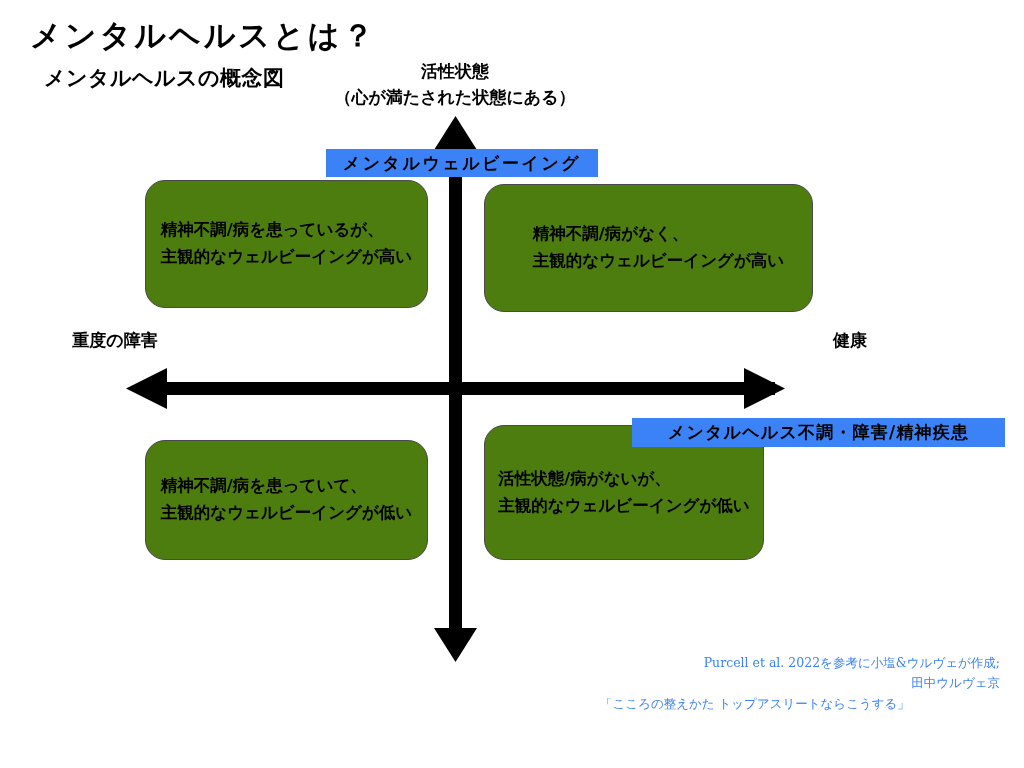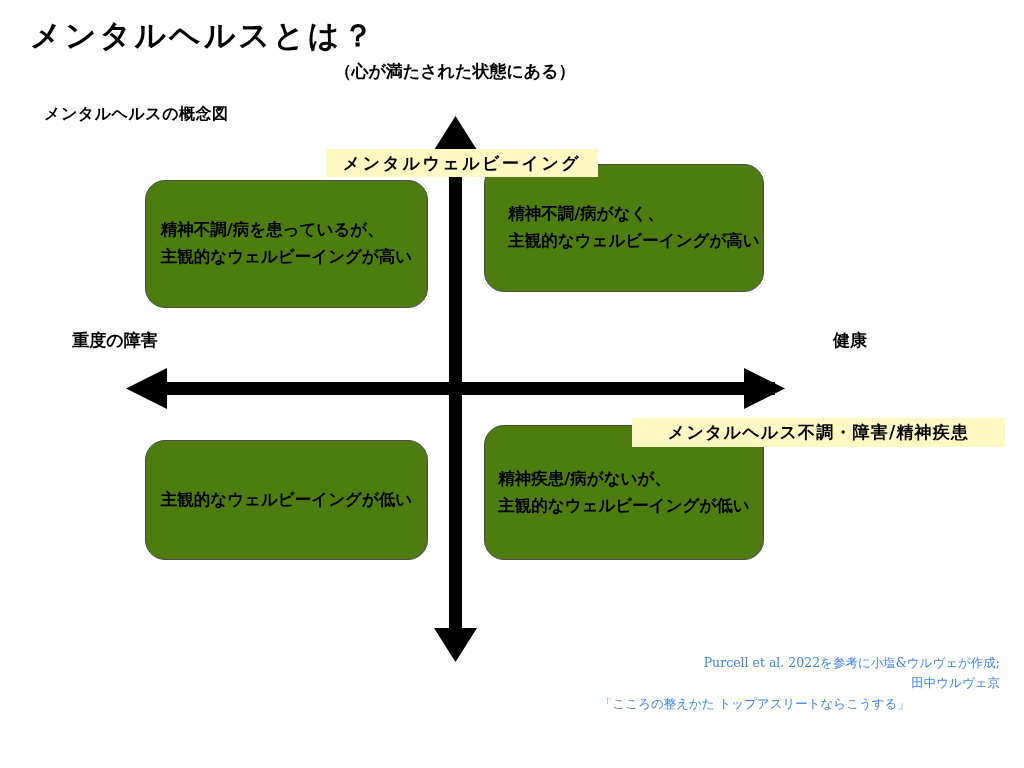--- a/index.html
+++ b/index.html
@@ -32,25 +32,24 @@
     font-size: 31px;
     font-weight: 700;
     letter-spacing: 3px;
     line-height: 1.1;
     white-space: nowrap;
   }
   .subtitle {
     position: absolute;
     left: 44px;
     top: 64px;
-    font-size: 16px;
+    font-size: 21px;
     font-weight: 700;
     letter-spacing: 0.5px;
     white-space: nowrap;
-    margin-top: 40px;
   }
 
   
   .axis-label {
     position: absolute;
     text-align: center;
     font-size: 17px;
     font-weight: 700;
     line-height: 1.55;
     white-space: nowrap;
@@ -105,28 +104,28 @@
   .quad-text {
     font-size: 16.5px;
     font-weight: 700;
     line-height: 1.62;
     white-space: nowrap;
   }
   .quad-text .l1 { display: block; }
   .quad-text .l2 { display: block; }
 
   #quad-top-left     { left: 145px; top: 180px; width: 283px; height: 128px; }
-  #quad-top-right    { left: 484px; top: 164px; width: 280px; height: 128px; padding-left: 20px; }
+  #quad-top-right    { left: 484px; top: 184px; width: 329px; height: 128px; padding-left: 20px; }
   #quad-bottom-left  { left: 145px; top: 440px; width: 283px; height: 120px; }
   #quad-bottom-right { left: 484px; top: 425px; width: 280px; height: 135px; }
 
   
   .highlight-band {
     position: absolute;
-    background: #fef9c3;
+    background: #3b82f6;
     color: #000000;
     font-size: 17px;
     font-weight: 700;
     letter-spacing: 2.5px;
     display: flex;
     align-items: center;
     justify-content: center;
     white-space: nowrap;
     box-sizing: border-box;
   }
@@ -178,20 +177,21 @@
     <polygon points="455.5,116 477,150 434,150" fill="#000000"></polygon>
 
     <polygon points="455.5,662 477,628 434,628" fill="#000000"></polygon>
 
     <polygon points="126,388.5 167,368 167,409" fill="#000000"></polygon>
 
     <polygon points="785,388.5 744,368 744,409" fill="#000000"></polygon>
   </svg>
 
   <div class="axis-label" id="top-axis-label">
+    <span class="l1">活性状態</span>
     <span class="l2">（心が満たされた状態にある）</span>
   </div>
 
   <div class="axis-label" id="bottom-axis-label">
   </div>
 
   <div class="axis-label" id="right-axis-label">健康</div>
   <div class="axis-label" id="left-axis-label">重度の障害</div>
 
   <div class="quad-box" id="quad-top-left">
@@ -203,27 +203,28 @@
 
   <div class="quad-box" id="quad-top-right">
     <div class="quad-text">
       <span class="l1">精神不調/病がなく、</span>
       <span class="l2">主観的なウェルビーイングが高い</span>
     </div>
   </div>
 
   <div class="quad-box" id="quad-bottom-left">
     <div class="quad-text">
+      <span class="l1">精神不調/病を患っていて、</span>
       <span class="l2">主観的なウェルビーイングが低い</span>
     </div>
   </div>
 
   <div class="quad-box" id="quad-bottom-right">
     <div class="quad-text">
-      <span class="l1">精神疾患/病がないが、</span>
+      <span class="l1">活性状態/病がないが、</span>
       <span class="l2">主観的なウェルビーイングが低い</span>
     </div>
   </div>
 
   <div class="highlight-band" id="band-wellbeing">メンタルウェルビーイング</div>
 
   <div class="highlight-band" id="band-disorder">メンタルヘルス不調・障害/精神疾患</div>
 
   <div id="citation">
     <div class="cite-1">Purcell et al. 2022を参考に小塩&amp;ウルヴェが作成;</div>

